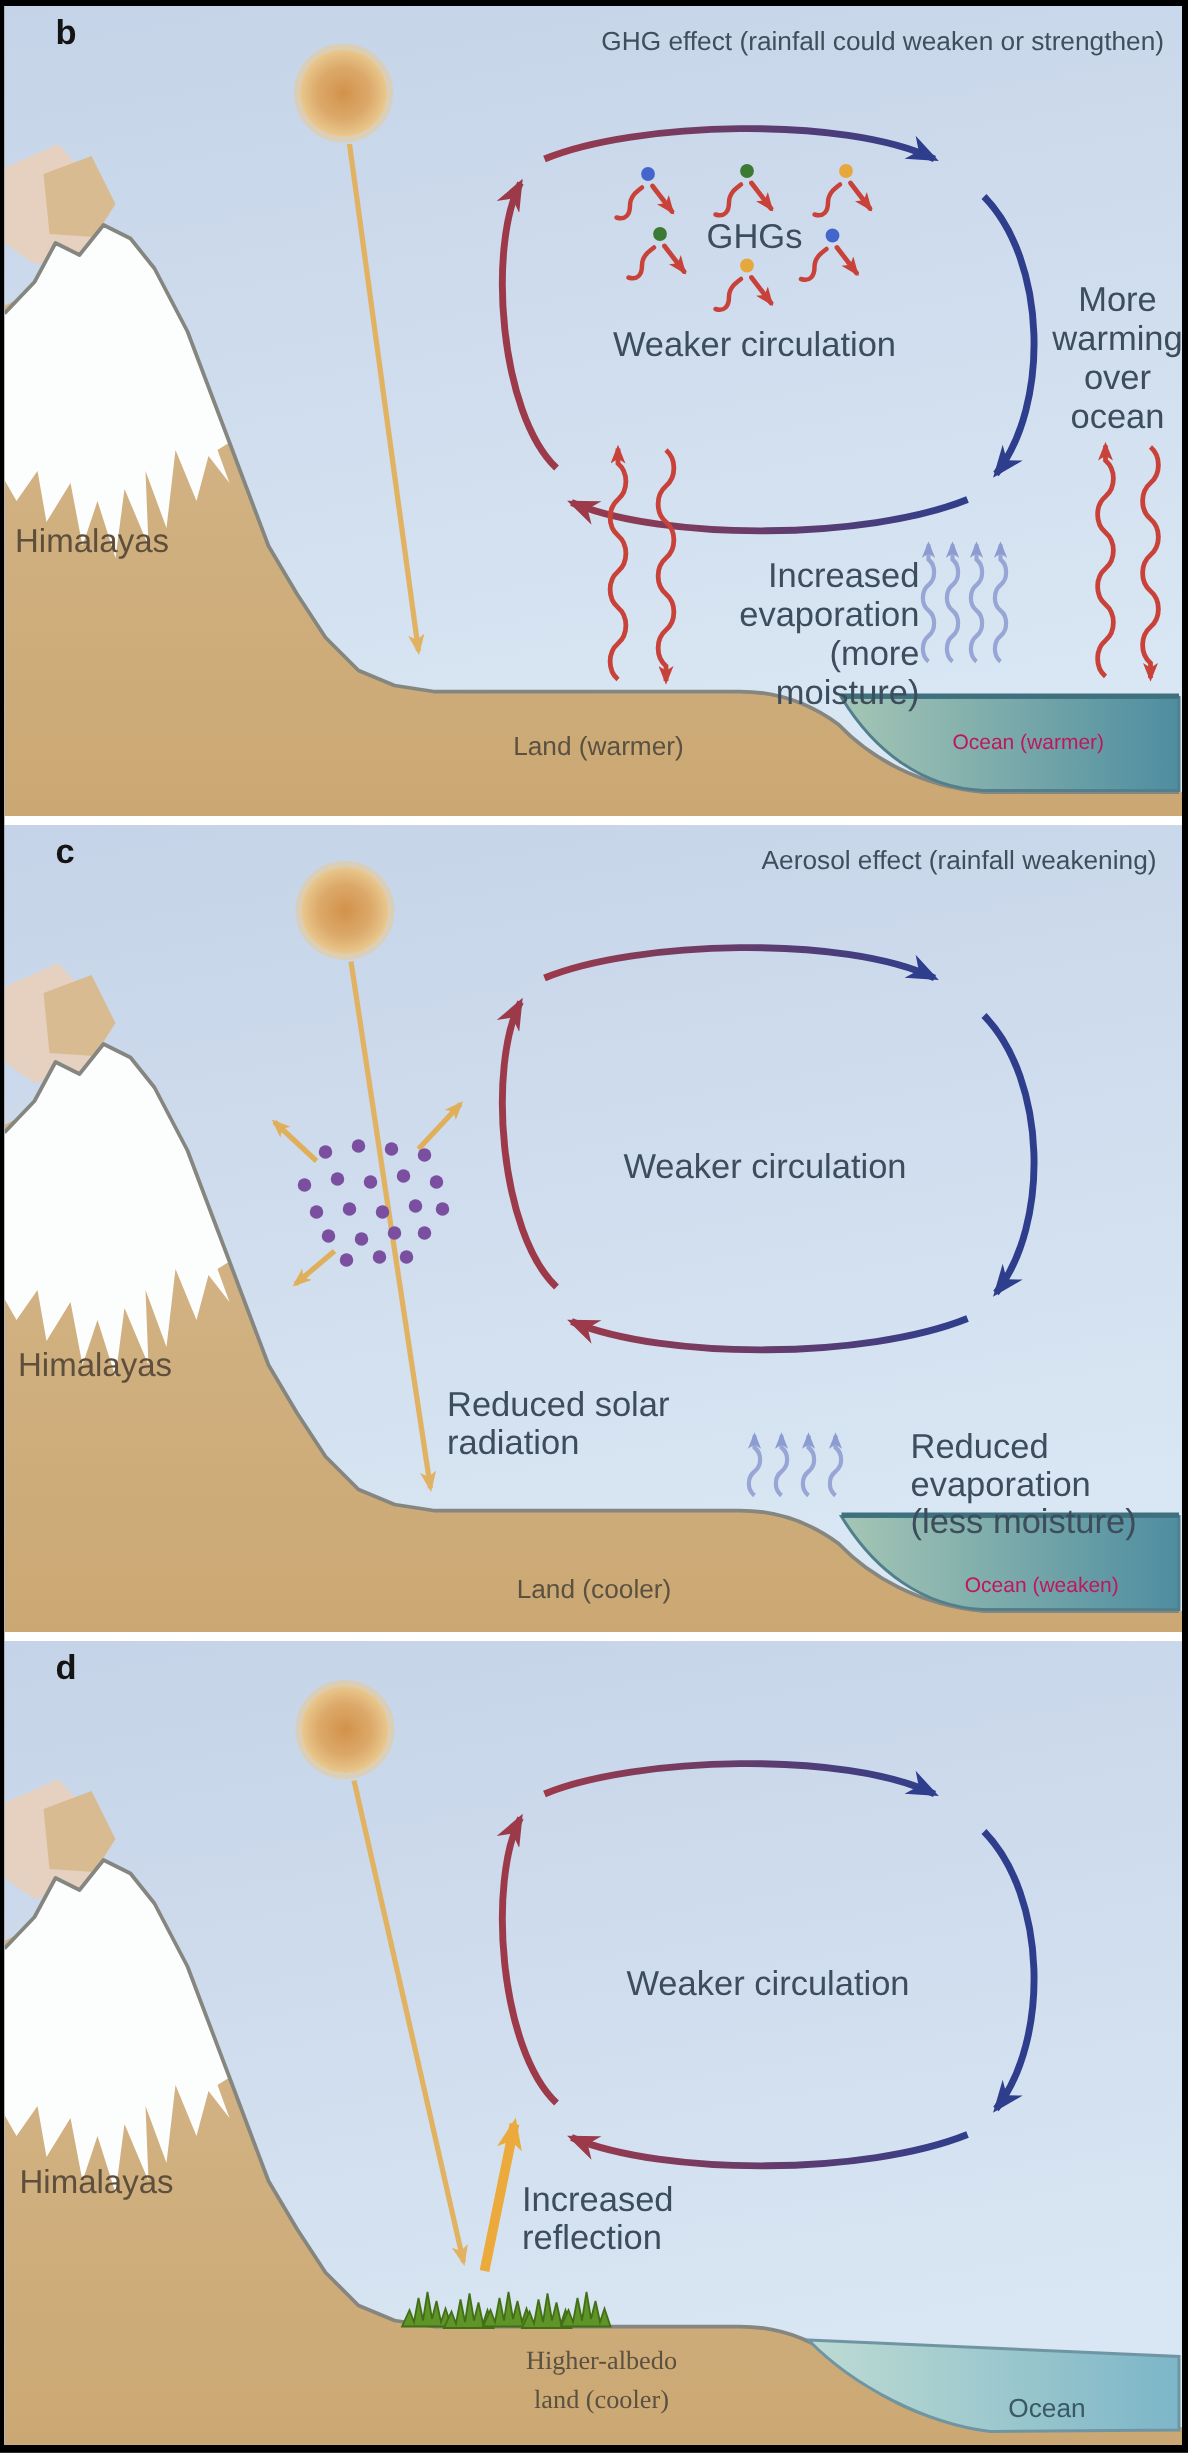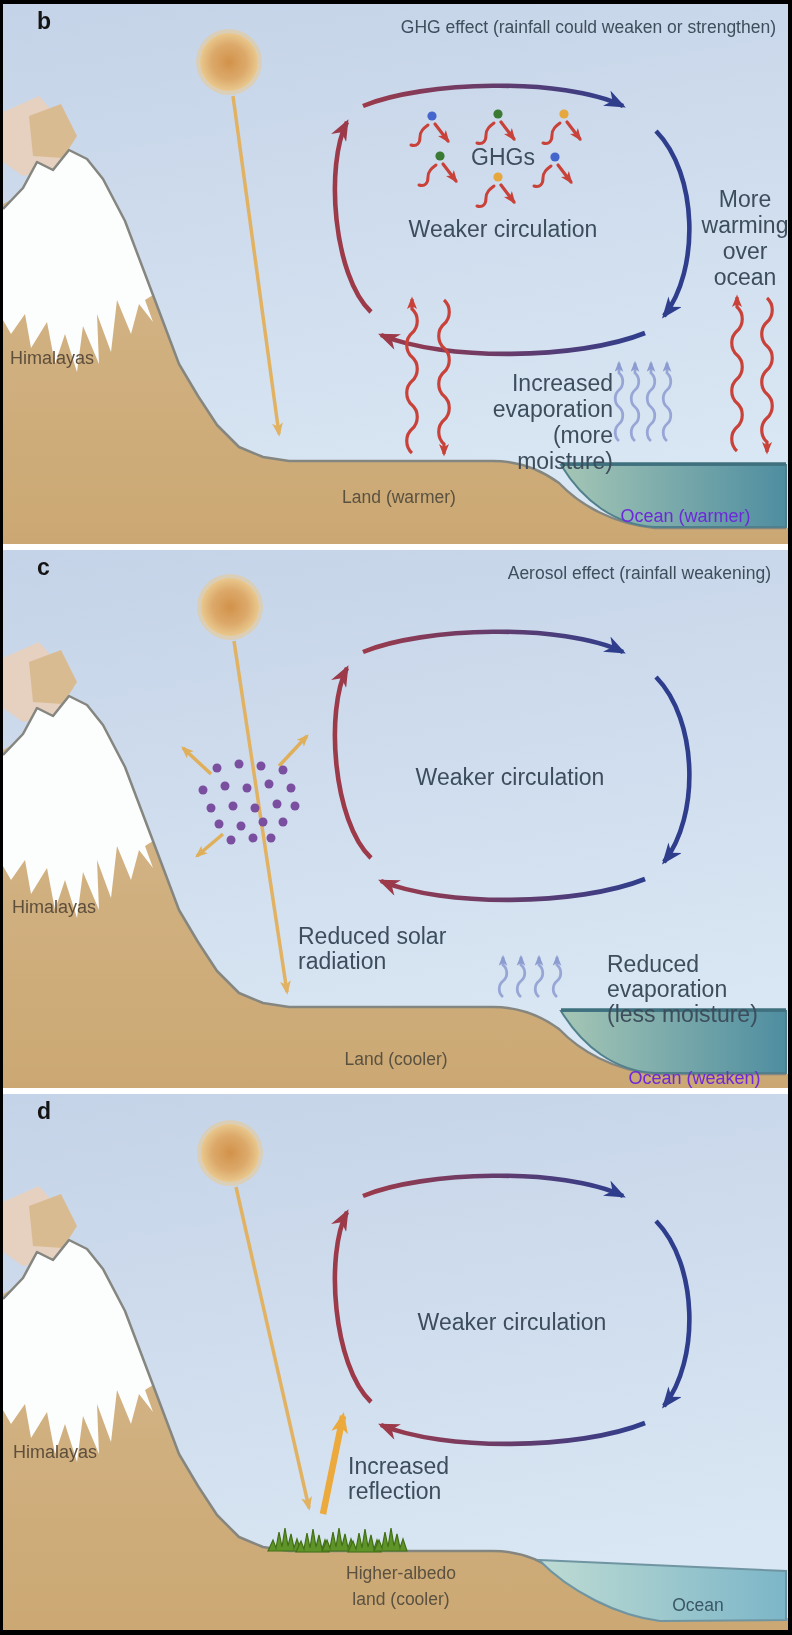--- a/index.html
+++ b/index.html
@@ -5,23 +5,23 @@
   html,body{margin:0;padding:0;background:#000;}
   #stage{width:792px;height:1635px;background:#000;position:relative;
          font-family:"Liberation Sans",sans-serif;}
   #frame{position:absolute;left:3px;top:4px;width:785px;height:1626px;background:#fff;}
   .panel{position:relative;width:785px;overflow:hidden;background:#cddcee;}
   .panel svg{position:absolute;left:0;top:0;}
   .gap{width:785px;height:6px;background:#fff;}
   .lbl{position:absolute;color:#3d4d5b;font-size:23px;line-height:25px;text-align:center;}
   .ptitle{position:absolute;top:13px;font-size:17.5px;color:#3e4e5c;white-space:nowrap;}
   .plabel{position:absolute;left:34px;top:4px;font-size:23px;font-weight:bold;color:#141414;}
-  .himalayas{position:absolute;color:#5e4e3c;font-size:18px;width:160px;}
+  .himalayas{position:absolute;color:#5e4e3c;font-size:22px;width:160px;}
   .land-lbl{color:#5a5140;font-size:17.5px;}
-  .ocean-lbl{color:#6d28d9;font-size:18px;margin-top:22px;}
+  .ocean-lbl{color:#be185d;font-size:14px;}
   .ocean-lbl-d{color:#3a5866;font-size:17.5px;}
   .left-align{text-align:left;}
   .right-align{text-align:right;}
 </style>
 </head>
 <body>
 
 <div id="stage">
 <div id="frame">
 
@@ -291,21 +291,21 @@
       </g>
     </svg>
 
     <div class="plabel">d</div>
     <div class="himalayas" style="left:10px;top:348px;">Himalayas</div>
     <div class="lbl" style="left:404px;top:216px;width:210px;">Weaker circulation</div>
     <div class="lbl left-align" style="left:345px;top:360px;width:160px;">
       <div>Increased</div>
       <div>reflection</div>
     </div>
-    <div class="lbl land-lbl" style="left:308px;top:466px;width:180px;line-height:26px;">
+    <div class="lbl land-lbl" style="left:308px;top:466px;width:180px;line-height:26px;font-family:Liberation Serif, serif;">
       <div>Higher-albedo</div>
       <div>land (cooler)</div>
     </div>
     <div class="lbl ocean-lbl-d" style="left:625px;top:499px;width:140px;">Ocean</div>
   </div>
 
 </div>
 </div>
 
 </body></html>

